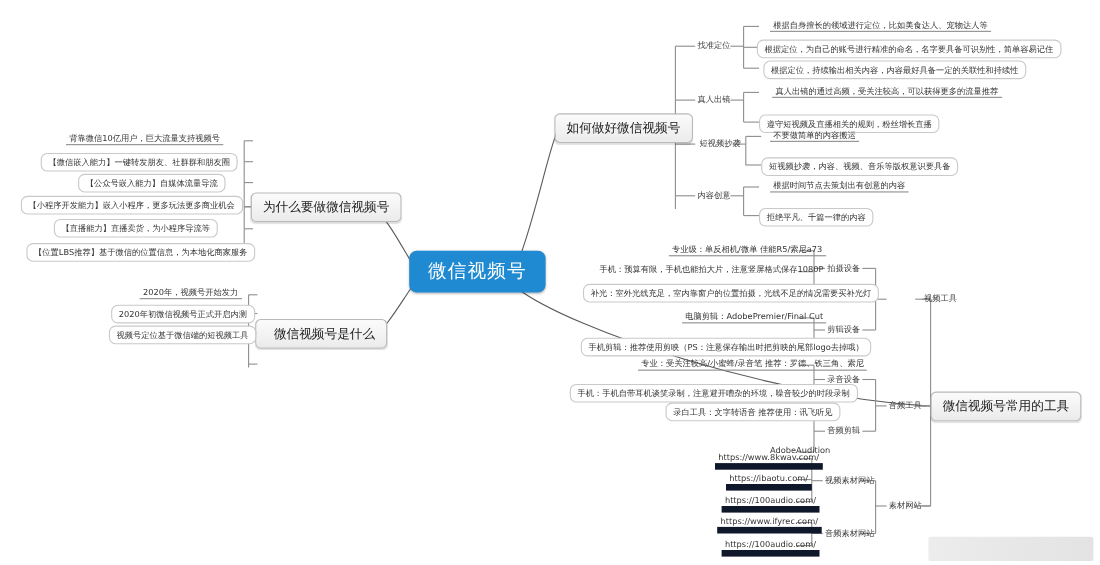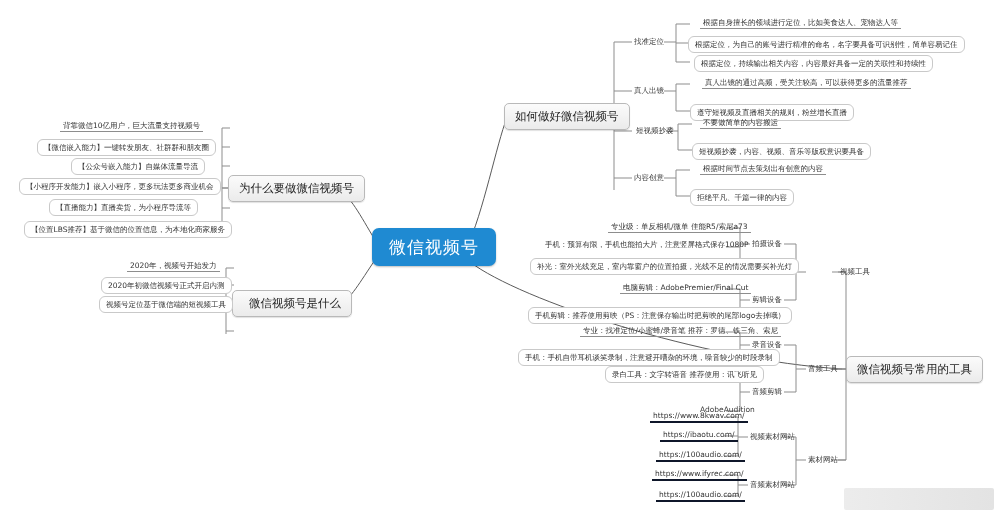--- a/index.html
+++ b/index.html
@@ -35,21 +35,21 @@
     border-bottom:1px solid #8d8d8d;padding:0 3px 1px 3px;
   }
   .leaf.noline{border-bottom:none;}
 
   .label-plain{
     color:#3a3a3a;font-size:7.5px;line-height:1.2;padding:0 2px;
   }
 
   .url-leaf{
     color:#333;font-size:7.5px;line-height:1.2;
-    border-bottom:2px solid #0f172a;padding:0 3px 1px 3px;
+    border-bottom:6px solid #0f172a;padding:0 3px 1px 3px;
   }
 
   .watermark{
     position:absolute;right:6px;bottom:4px;
     width:150px;height:22px;
     background:linear-gradient(90deg,#e9e9e9,#dedede);
     border-radius:2px;opacity:.85;
   }
 </style>
 </head>
@@ -222,21 +222,21 @@
   <div class="node leaf" style="left:608px;top:222px;">专业级：单反相机/微单 佳能R5/索尼a73</div>
   <div class="node leaf noline" style="left:542px;top:240px;">手机：预算有限，手机也能拍大片，注意竖屏格式保存1080P</div>
   <div class="node box-node" style="left:530px;top:258px;">补光：室外光线充足，室内靠窗户的位置拍摄，光线不足的情况需要买补光灯</div>
 
   <div class="node leaf" style="left:620px;top:283px;">电脑剪辑：AdobePremier/Final Cut</div>
   <div class="node box-node" style="left:528px;top:307px;">手机剪辑：推荐使用剪映（PS：注意保存输出时把剪映的尾部logo去掉哦）</div>
 
   <div class="node label-plain" style="left:750px;top:340px;">录音设备</div>
   <div class="node label-plain" style="left:750px;top:387px;">音频剪辑</div>
 
-  <div class="node leaf" style="left:580px;top:326px;">专业：找准定位/小蜜蜂/录音笔 推荐：罗德、铁三角、索尼</div>
+  <div class="node leaf" style="left:580px;top:326px;">专业：受关注较高/小蜜蜂/录音笔 推荐：罗德、铁三角、索尼</div>
   <div class="node box-node" style="left:518px;top:349px;">手机：手机自带耳机谈笑录制，注意避开嘈杂的环境，噪音较少的时段录制</div>
 
   <div class="node box-node" style="left:605px;top:366px;">录白工具：文字转语音 推荐使用：讯飞听见</div>
   <div class="node label-plain" style="left:698px;top:405px;">AdobeAudition</div>
 
   <div class="node label-plain" style="left:748px;top:432px;">视频素材网站</div>
   <div class="node label-plain" style="left:748px;top:480px;">音频素材网站</div>
 
   <div class="node url-leaf" style="left:650px;top:411px;">https://www.8kwav.com/</div>
   <div class="node url-leaf" style="left:660px;top:430px;">https://ibaotu.com/</div>

